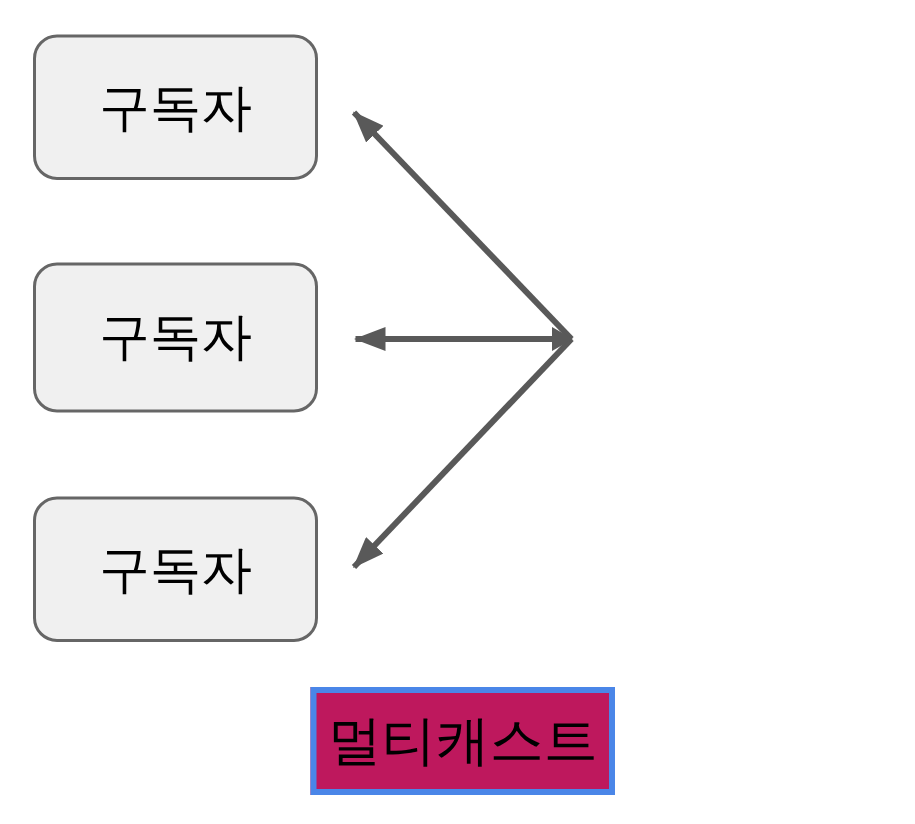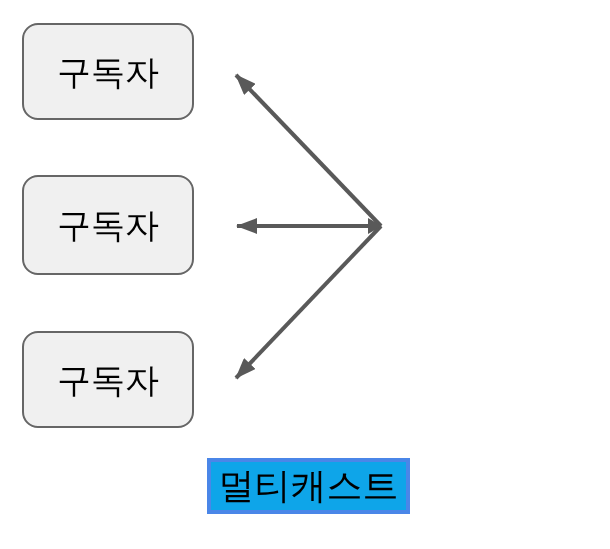--- a/index.html
+++ b/index.html
@@ -20,21 +20,21 @@
     display: flex;
     align-items: center;
     justify-content: center;
     box-sizing: border-box;
     color: #000000;
     text-align: center;
     line-height: 1;
   }
   .subscriber {
     left: 22px;
-    width: 172px;
+    width: 190px;
     height: 97px;
     background: #f0f0f0;
     border: 2px solid #666666;
     border-radius: 16px;
     font-size: 34px;
   }
   .sub1 { top: 23px; }
   .sub2 { top: 175px; height: 100px; }
   .sub3 { top: 331px; }
   .subject {
@@ -43,22 +43,22 @@
     width: 210px;
     height: 98px;
     background: #fce5cd;
     border: 2px solid #595959;
     font-size: 33px;
   }
   .caption {
     left: 207px;
     top: 458px;
     width: 203px;
-    height: 56px;
-    background: #0ea5e9;
+    height: 72px;
+    background: #be185d;
     border: 4px solid #4a86e8;
     font-size: 36px;
   }
   .arrows {
     position: absolute;
     left: 0;
     top: 0;
     pointer-events: none;
   }
 </style>

